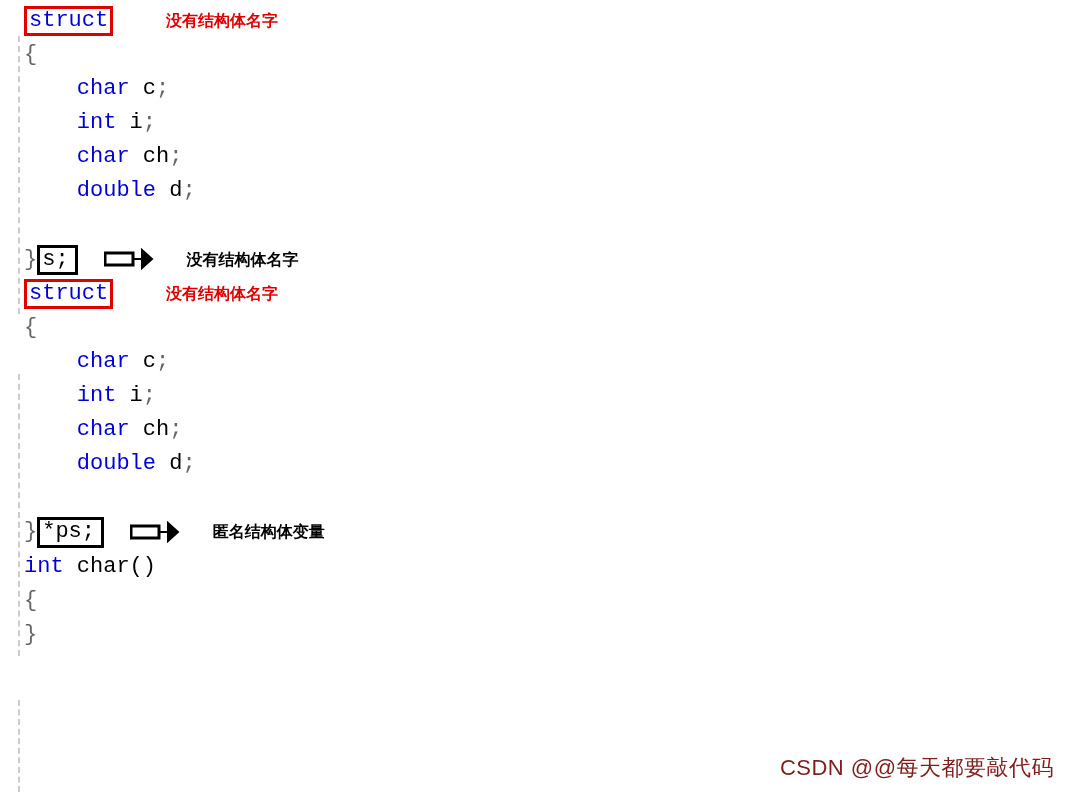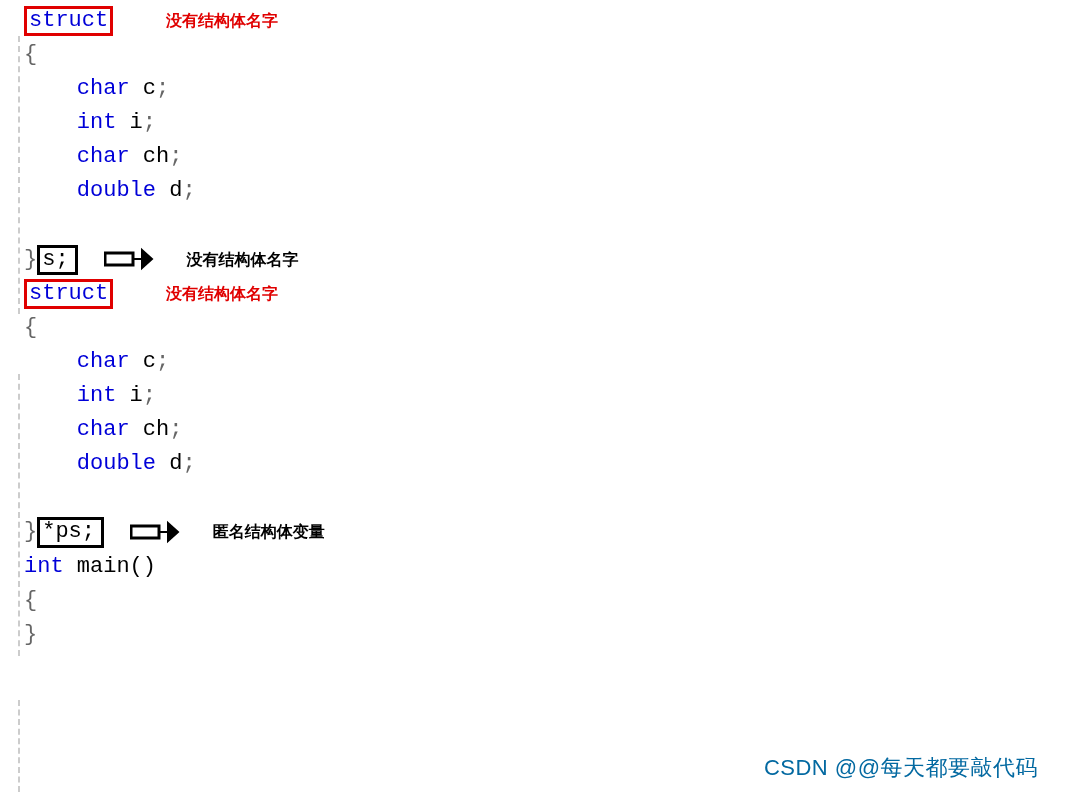--- a/index.html
+++ b/index.html
@@ -7,21 +7,21 @@
   .line{white-space:pre;color:#000;position:relative}
   .fold{position:absolute;left:-6px;border-left:2px dashed #ccc;width:2px}
   .kw{color:#0000d8}
   .brace{color:#666}
   .punct{color:#666}
   .redbox{border:3px solid #e00000;padding:0 2px;display:inline-block;line-height:1.1}
   .blackbox{border:3px solid #000;padding:0 6px 0 2px;display:inline-block;line-height:1.1}
   .ann{font-family:"Microsoft YaHei","SimHei",sans-serif;font-weight:bold;font-size:16px}
   .red{color:#e00000}
   .black{color:#000}
-  .watermark{position:absolute;right:34px;bottom:14px;font-family:"Microsoft YaHei",sans-serif;font-size:22px;color:#0369a1;letter-spacing:0.5px}
+  .watermark{position:absolute;right:18px;bottom:14px;font-family:"Microsoft YaHei",sans-serif;font-size:22px;color:#7f1d1d;letter-spacing:0.5px}
   svg.arrow{vertical-align:middle}
 </style>
 </head>
 <body>
 
 <div class="code-area">
 <div class="fold" style="top:32px;height:278px"></div>
 <div class="fold" style="top:370px;height:282px"></div>
 <div class="fold" style="top:696px;height:92px"></div>
 
@@ -46,20 +46,20 @@
 <div class="line">    <span class="kw">int</span> i<span class="punct">;</span></div>
 <div class="line">    <span class="kw">char</span> ch<span class="punct">;</span></div>
 <div class="line">    <span class="kw">double</span> d<span class="punct">;</span></div>
 <div class="line">&nbsp;</div>
 
 <div class="line"><span class="brace">}</span><span class="blackbox"><span>*ps;</span></span>&nbsp;&nbsp;<svg class="arrow" width="56" height="28" viewBox="0 0 56 28">
         <rect x="1" y="8" width="28" height="12" fill="none" stroke="#000" stroke-width="3"></rect>
         <path d="M29 14 L45 14 M38 5 L48 14 L38 23 Z" fill="#000" stroke="#000" stroke-width="2"></path>
       </svg>&nbsp;&nbsp;<span class="ann black">匿名结构体变量</span></div>
 
-<div class="line"><span class="kw">int</span><span> main()</span></div>
+<div class="line"><span class="kw">int</span><span> char()</span></div>
 <div class="line"><span class="brace">{</span></div>
 
 
 <div class="line"><span class="brace">}</span></div>
 </div>
 
 <div class="watermark">CSDN @@每天都要敲代码</div>
 
 </body></html>

